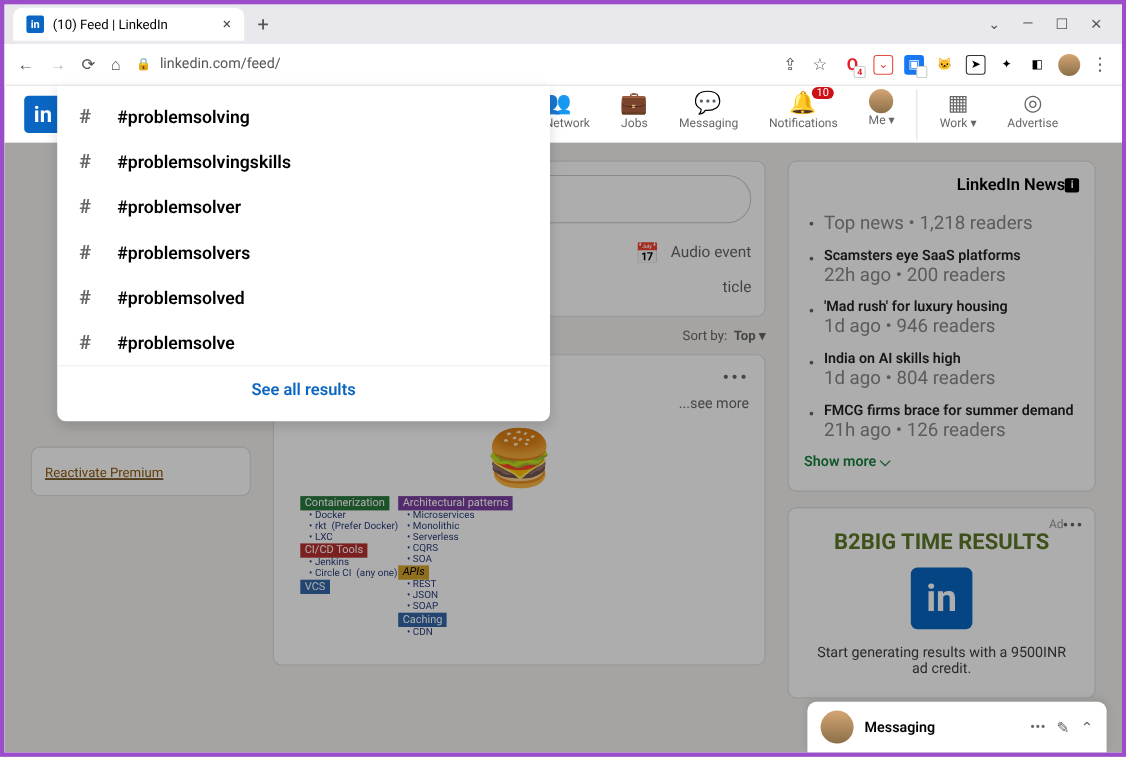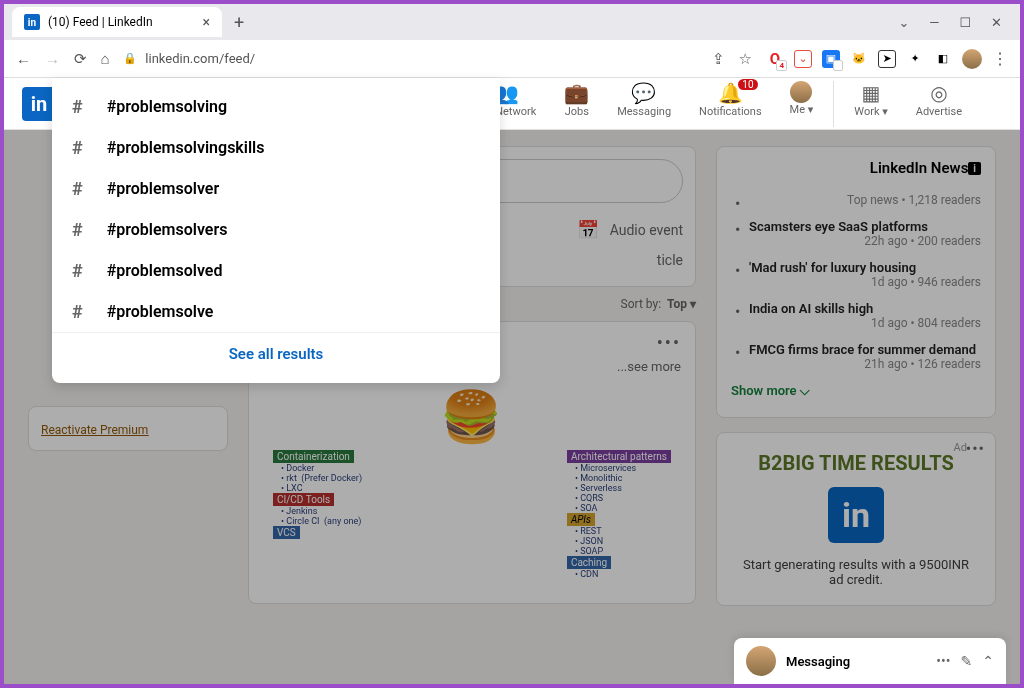--- a/index.html
+++ b/index.html
@@ -58,33 +58,33 @@
 .bt1 { color: #c52e37; }
 .bt2 { background: #c52e37; color: #fff; padding: 0 4px; }
 .right-col { width: 280px; }
 .news-card { background: #fff; border-radius: 8px; border: 1px solid #ddd; padding: 12px 14px; }
 .news-header { display: flex; justify-content: flex-end; align-items: center; margin-bottom: 10px; }
 .news-title { font-size: 15px; font-weight: 600; }
 .info-tag { background: #000; color: #fff; font-size: 10px; padding: 1px 5px; border-radius: 2px; font-weight: bold; }
 .news-item { padding: 6px 0 6px 18px; position: relative; }
 .news-item::before { content: "•"; position: absolute; left: 4px; top: 7px; color: #666; }
 .news-head { font-size: 13px; font-weight: 600; color: #222; }
-.news-meta { font-size: 12px; color: #888; text-align: right; }
+.news-meta { font-size: 17px; color: #888; }
 .show-more { font-size: 13px; color: #15803d; font-weight: 600; padding: 6px 0; cursor: pointer; }
 .ad-card { background: #fff; border-radius: 8px; border: 1px solid #ddd; padding: 18px; text-align: center; margin-top: 14px; position: relative; }
 .ad-tag { position: absolute; top: 8px; right: 28px; font-size: 11px; color: #999; }
 .ad-dots { position: absolute; top: 6px; right: 10px; color: #666; font-size: 16px; letter-spacing: 1px; }
 .ad-title { font-size: 20px; font-weight: bold; color: #5c7829; margin-bottom: 12px; }
 .ad-logo { width: 56px; height: 56px; background: #0a66c2; color: #fff; font-weight: bold; font-size: 34px; display: flex; align-items: center; justify-content: center; border-radius: 6px; margin: 0 auto 14px; }
 .ad-text { font-size: 13px; color: #404040; }
 .msg-bar { position: absolute; bottom: 0; right: 14px; width: 272px; background: #fff; border-radius: 8px 8px 0 0; box-shadow: 0 -2px 8px rgba(0,0,0,0.1); display: flex; align-items: center; padding: 8px 12px; gap: 10px; z-index: 20; }
 .msg-avatar { width: 30px; height: 30px; border-radius: 50%; background: linear-gradient(#d4a574, #8b6f47); }
 .msg-title { font-size: 13px; font-weight: 600; flex: 1; }
 .msg-ctrl { font-size: 14px; color: #666; }
-.burger-tags { display: flex; justify-content: space-between; font-size: 10px; margin-top: 8px; }
+.burger-tags { display: flex; font-size: 10px; margin-top: 8px; }
 .tag-col { text-align: left; }
 .tag-hdr { background: #2a7a3e; color: #fff; padding: 1px 4px; font-size: 10px; display: inline-block; }
 .tag-hdr.purple { background: #7b3f9e; }
 .tag-hdr.red { background: #b5302f; }
 .tag-hdr.yel { background: #d4a52e; color: #000; font-style: italic; }
 .tag-hdr.blue { background: #3366a8; }
 .tag-list { color: #2a3e7a; font-size: 9px; padding-left: 8px; }
 </style>
 </head>
 <body>

